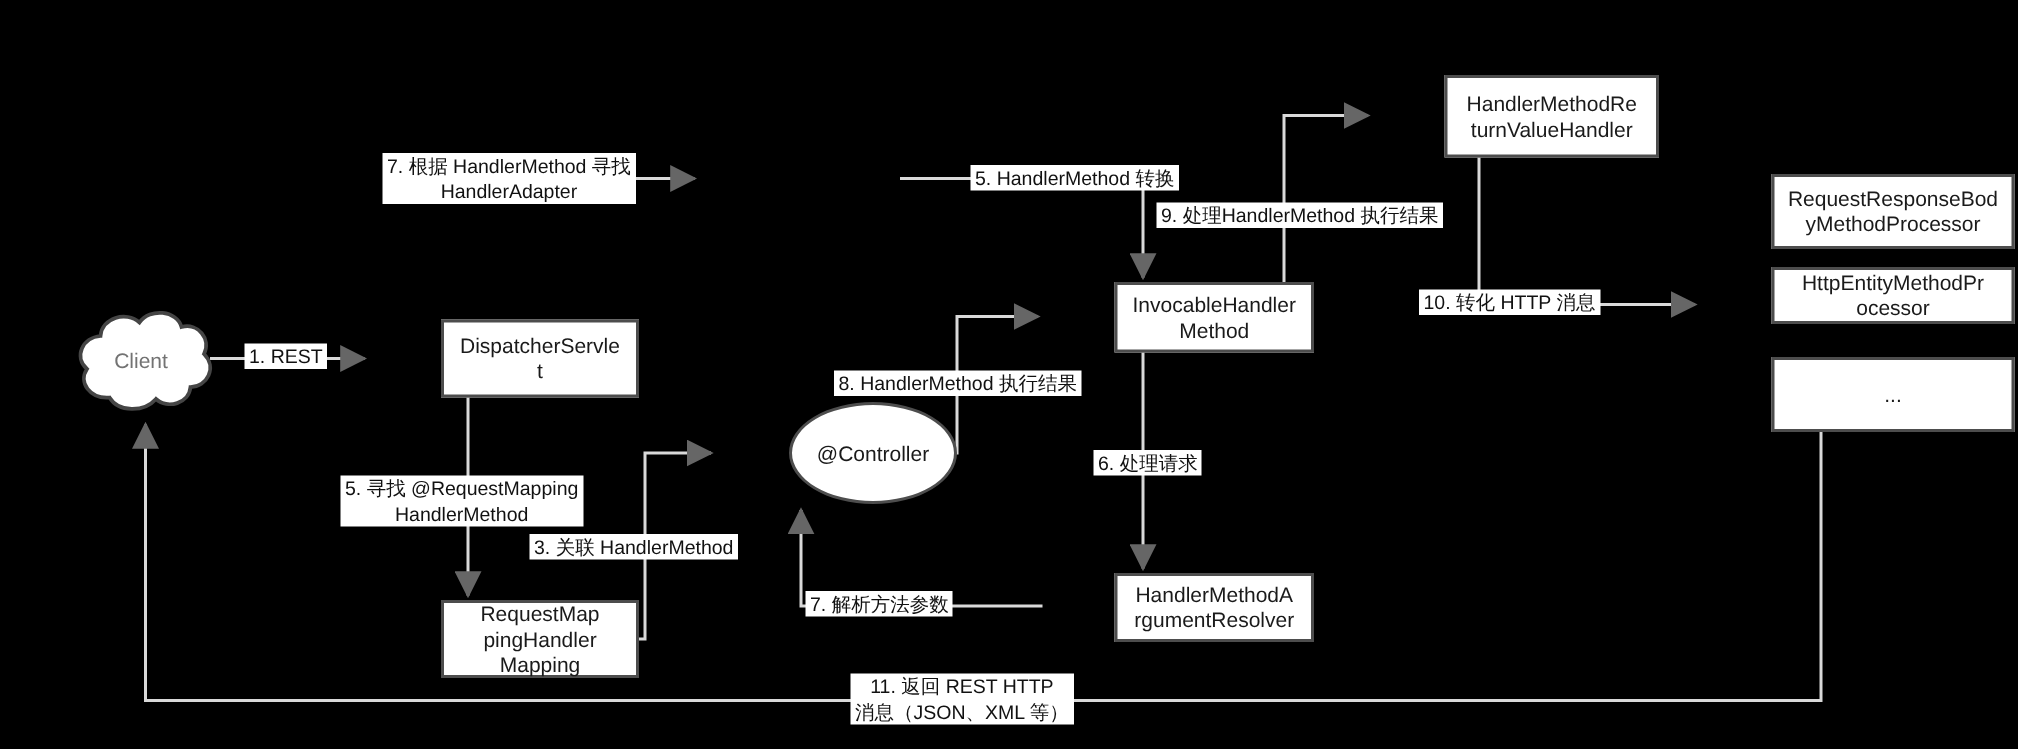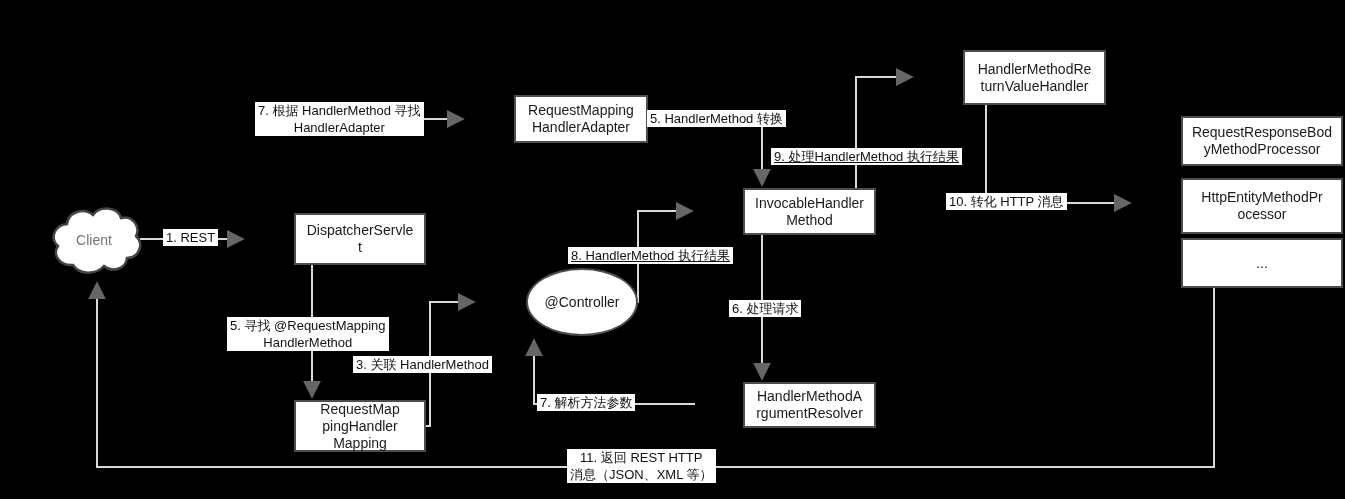--- a/index.html
+++ b/index.html
@@ -109,23 +109,20 @@
     <svg width="96" height="80" viewBox="0 0 96 80">
       <path d="M27 63 C14 64 6 53 12 44 C3 36 9 23 21 22 C22 10 38 5 47 13 C54 3 72 5 75 16 C86 13 95 24 90 34 C99 43 92 56 81 56 C80 67 66 71 58 64 C50 73 33 73 27 63 Z" fill="#ffffff" stroke="#454545" stroke-width="2.5"></path>
     </svg>
     <span class="cloud-label">Client</span>
   </div>
 
   <div class="node" style="left:246px;top:213px;width:132px;height:52px;padding:0 10px;">
     <span class="node-label">DispatcherServlet</span>
   </div>
 
-  <div class="node" style="left:466px;top:95px;width:134px;height:48px;padding:0 10px;">
-    <span class="node-label">RequestMappingHandlerAdapter</span>
-  </div>
 
   <div class="node" style="left:695px;top:188px;width:133px;height:47px;padding:0 9px;">
     <span class="node-label">InvocableHandlerMethod</span>
   </div>
 
   <div class="node" style="left:915px;top:50px;width:143px;height:55px;padding:0 12px;">
     <span class="node-label">HandlerMethodReturnValueHandler</span>
   </div>
 
   <div class="node ellipse" style="left:478px;top:268px;width:112px;height:68px;padding:0 6px;">
@@ -137,36 +134,36 @@
   </div>
 
   <div class="node" style="left:1133px;top:116px;width:162px;height:50px;padding:0 7px;">
     <span class="node-label">RequestResponseBodyMethodProcessor</span>
   </div>
 
   <div class="node" style="left:695px;top:382px;width:133px;height:46px;padding:0 11px;">
     <span class="node-label">HandlerMethodArgumentResolver</span>
   </div>
 
-  <div class="node" style="left:1133px;top:178px;width:162px;height:56px;padding:0 17px;">
+  <div class="node" style="left:1133px;top:178px;width:162px;height:38px;padding:0 17px;">
     <span class="node-label">HttpEntityMethodProcessor</span>
   </div>
 
   <div class="node" style="left:1133px;top:238px;width:162px;height:50px;padding:0 10px;">
     <span class="node-label">...</span>
   </div>
 
   <div class="elabel" style="left:163px;top:229px;">1. REST</div>
   <div class="elabel" style="left:227px;top:317px;">5. 寻找 @RequestMapping
 HandlerMethod</div>
   <div class="elabel" style="left:353px;top:356px;">3. 关联 HandlerMethod</div>
   <div class="elabel" style="left:255px;top:102px;">7. 根据 HandlerMethod 寻找
 HandlerAdapter</div>
   <div class="elabel" style="left:647px;top:110px;">5. HandlerMethod 转换</div>
   <div class="elabel" style="left:729px;top:300px;">6. 处理请求</div>
   <div class="elabel" style="left:537px;top:394px;">7. 解析方法参数</div>
-  <div class="elabel" style="left:568px;top:247px;text-decoration:underline;">8. HandlerMethod 执行结果</div>
-  <div class="elabel" style="left:771px;top:148px;text-decoration:underline;">9. 处理HandlerMethod 执行结果</div>
+  <div class="elabel" style="left:556px;top:247px;">8. HandlerMethod 执行结果</div>
+  <div class="elabel" style="left:771px;top:135px;">9. 处理HandlerMethod 执行结果</div>
   <div class="elabel" style="left:946px;top:193px;">10. 转化 HTTP 消息</div>
   <div class="elabel" style="left:567px;top:449px;">11. 返回 REST HTTP
 消息（JSON、XML 等）</div>
 
 </div>
 
 </body></html>

